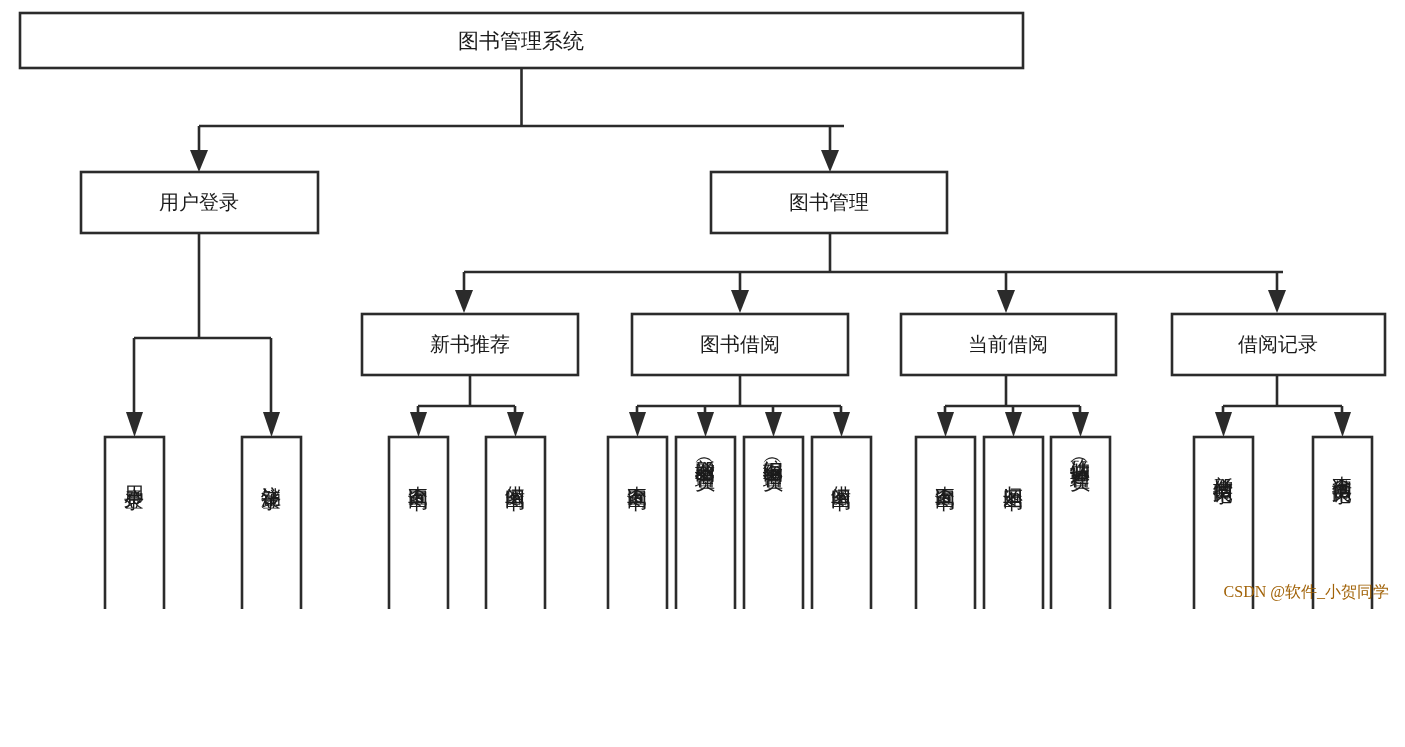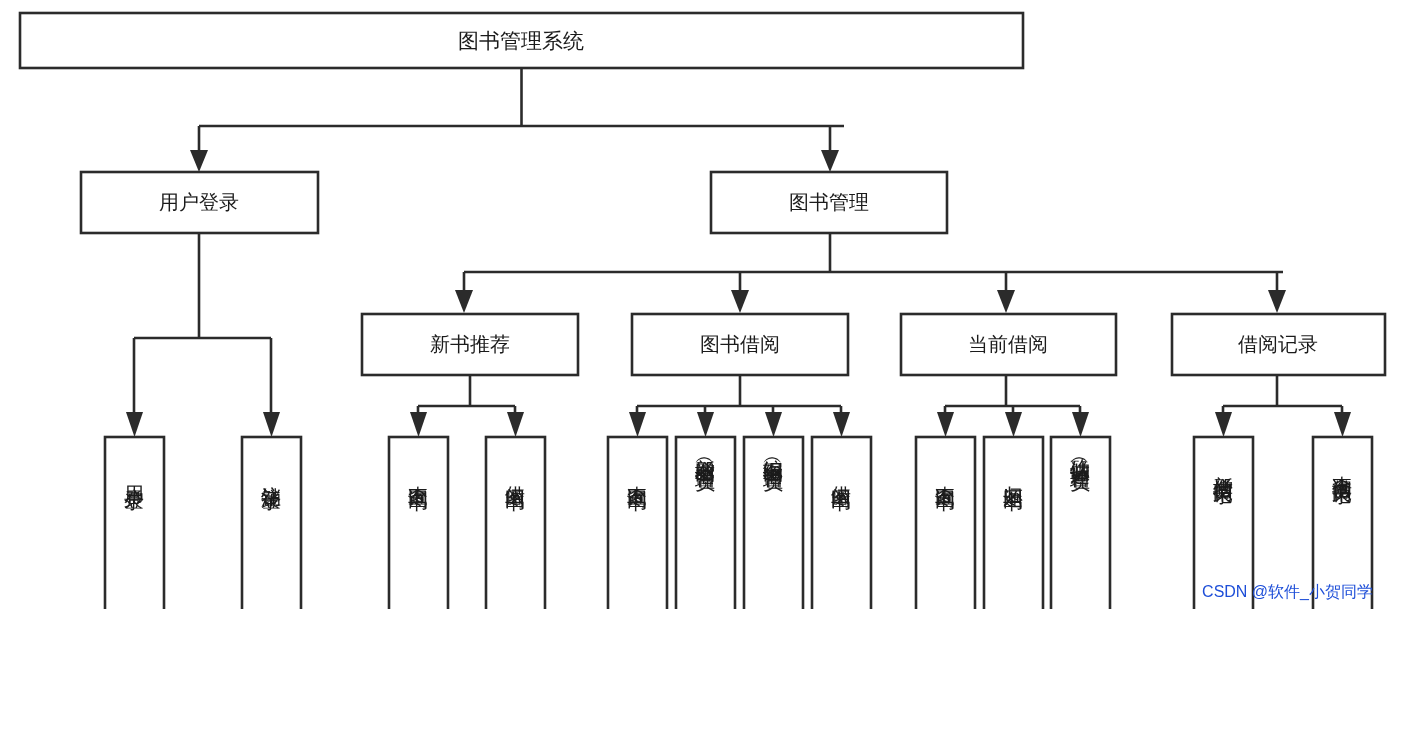--- a/index.html
+++ b/index.html
@@ -67,25 +67,25 @@
     text-orientation: upright;
     font-family: "DejaVu Sans", "Liberation Sans", sans-serif;
     font-size: 20px;
     line-height: 1.0;
     color: #1b1b1b;
     letter-spacing: 2px;
     white-space: nowrap;
   }
   #watermark {
     position: absolute;
-    right: 32px;
+    right: 16px;
     bottom: 6px;
-    font-family: Liberation Sans, sans-serif;
+    font-family: Liberation Serif, serif;
     font-size: 16px;
-    color: #1d4ed8;
+    color: #a16207;
     white-space: nowrap;
     user-select: none;
   }
 </style>
 </head>
 <body>
 
 <div id="diagram-root">
 
   <svg id="flowchart" viewBox="0 0 1405 747">

